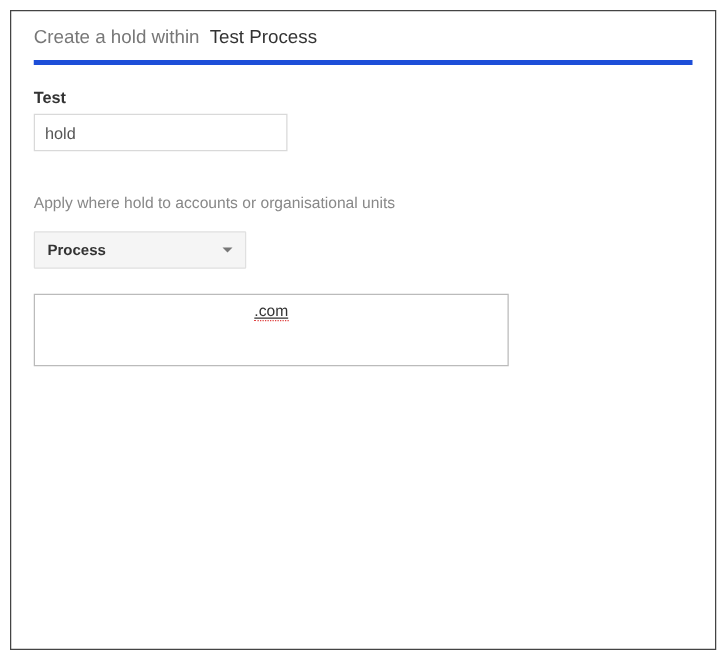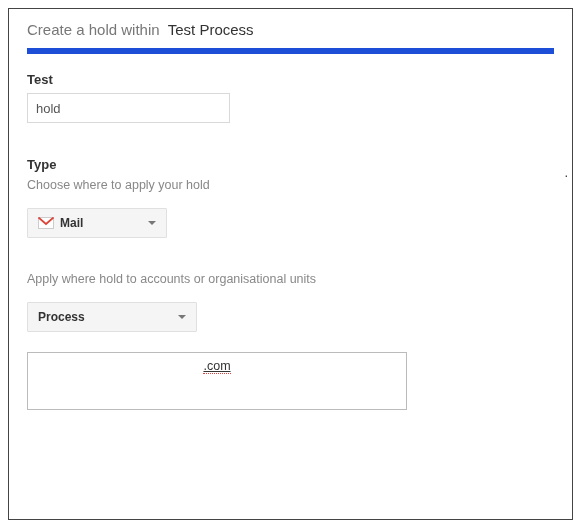--- a/index.html
+++ b/index.html
@@ -15,21 +15,21 @@
     height: 512px;
     border: 1px solid #444;
     background: #fff;
     padding: 12px 18px 0 18px;
     overflow: hidden;
   }
   .header {
     font-size: 15px;
     color: #777;
     padding-bottom: 10px;
-    border-bottom: 6px solid #1d4ed8;
+    border-bottom: 4px solid #1d4ed8;
     margin-bottom: 18px;
   }
   .header .matter {
     color: #333;
     font-weight: 500;
     margin-left: 4px;
   }
   .section-title {
     font-size: 13px;
     font-weight: bold;
@@ -113,34 +113,20 @@
   <div class="header">
     <span>Create a hold within</span>
     <span class="matter">Test Process</span>
   </div>
 
   <div class="section">
     <div class="section-title">Test</div>
     <input type="text" class="text-input" value="hold" style="">
   </div>
 
-  <div class="section right-dot">
-    <div class="section-title">Type</div>
-    <div class="section-sub">Choose where to apply your hold</div>
-    <div class="dropdown mail">
-      <span class="mail-icon">
-        <svg width="16" height="12" viewBox="0 0 16 12">
-          <rect x="0.5" y="0.5" width="15" height="11" fill="#fff" stroke="#ccc" stroke-width="1"></rect>
-          <polyline points="0.5,0.5 8,7 15.5,0.5" fill="none" stroke="#db4437" stroke-width="1.8"></polyline>
-        </svg>
-      </span>
-      <span class="dd-label">Mail</span>
-      <span class="caret"></span>
-    </div>
-  </div>
 
   <div class="section" style="margin-bottom:20px">
     <div class="section-sub">Apply where hold to accounts or organisational units</div>
     <div class="dropdown acct">
       <span class="dd-label">Process</span>
       <span class="caret"></span>
     </div>
   </div>
 
   <div class="accounts-box">

